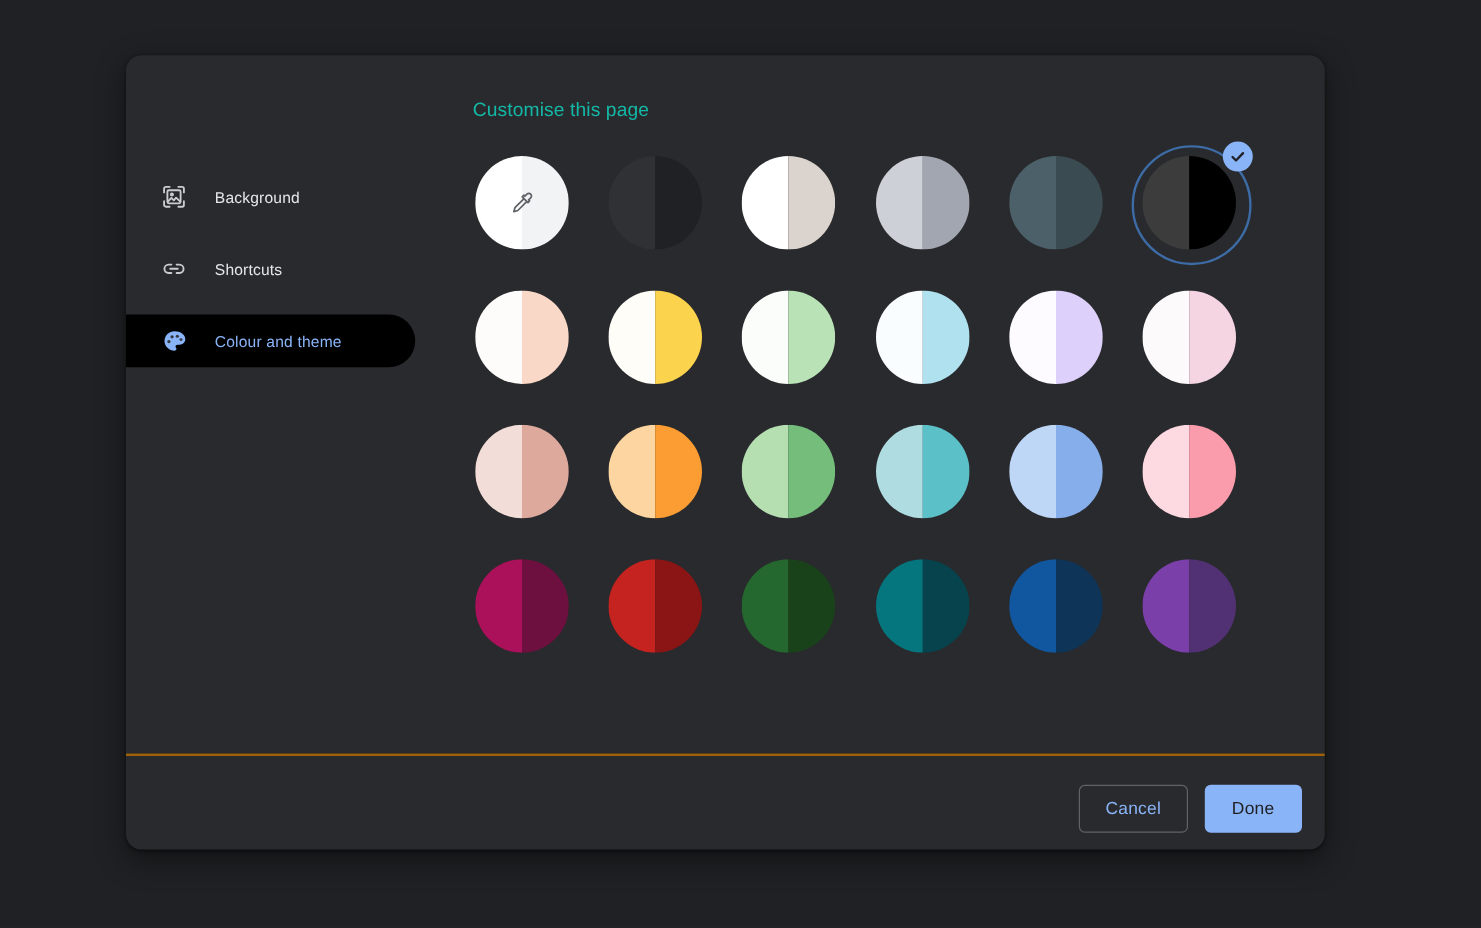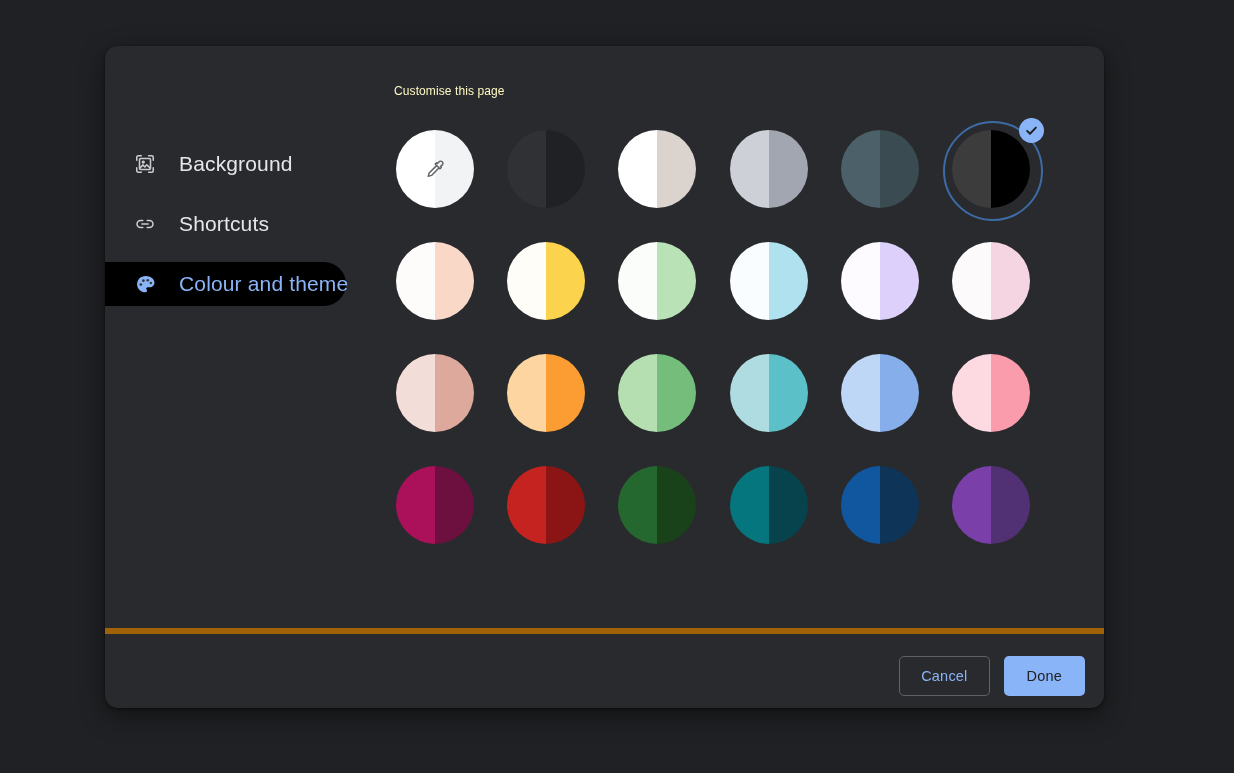--- a/index.html
+++ b/index.html
@@ -33,22 +33,22 @@
     position: absolute;
     left: 0; top: 0; right: 0;
     height: 582px;
   }
 
   
   #page-title {
     position: absolute;
     left: 289px;
     top: 38px;
-    font-size: 12px;
-    color: #fef9c3;
+    font-size: 16px;
+    color: #14b8a6;
     letter-spacing: .1px;
     white-space: nowrap;
   }
 
   
   #sidebar {
     position: absolute;
     left: 0;
     top: 96px;
     width: 241px;
@@ -78,21 +78,21 @@
     display: flex;
     align-items: center;
     justify-content: center;
     color: #c9ccd1;
   }
   .nav-item.active .nav-icon { color: #8ab4f8; }
   .nav-icon svg { display: block; }
 
   .nav-label {
     margin-left: 22px;
-    font-size: 21px;
+    font-size: 13px;
     color: #e4e6e9;
     letter-spacing: .15px;
     white-space: nowrap;
   }
   .nav-item.active .nav-label { color: #8ab4f8; }
 
   
   #swatch-grid {
     position: absolute;
     left: 291px;
@@ -165,21 +165,21 @@
     pointer-events: none;
   }
 
   
   #footer {
     position: absolute;
     left: 0;
     right: 0;
     top: 582px;
     height: 90px;
-    border-top: 6px solid #a16207;
+    border-top: 2px solid #a16207;
     display: flex;
     align-items: center;
     justify-content: flex-end;
     padding-right: 19px;
   }
 
   .btn {
     height: 40px;
     border-radius: 5px;
     font-family: "Liberation Sans", sans-serif;

